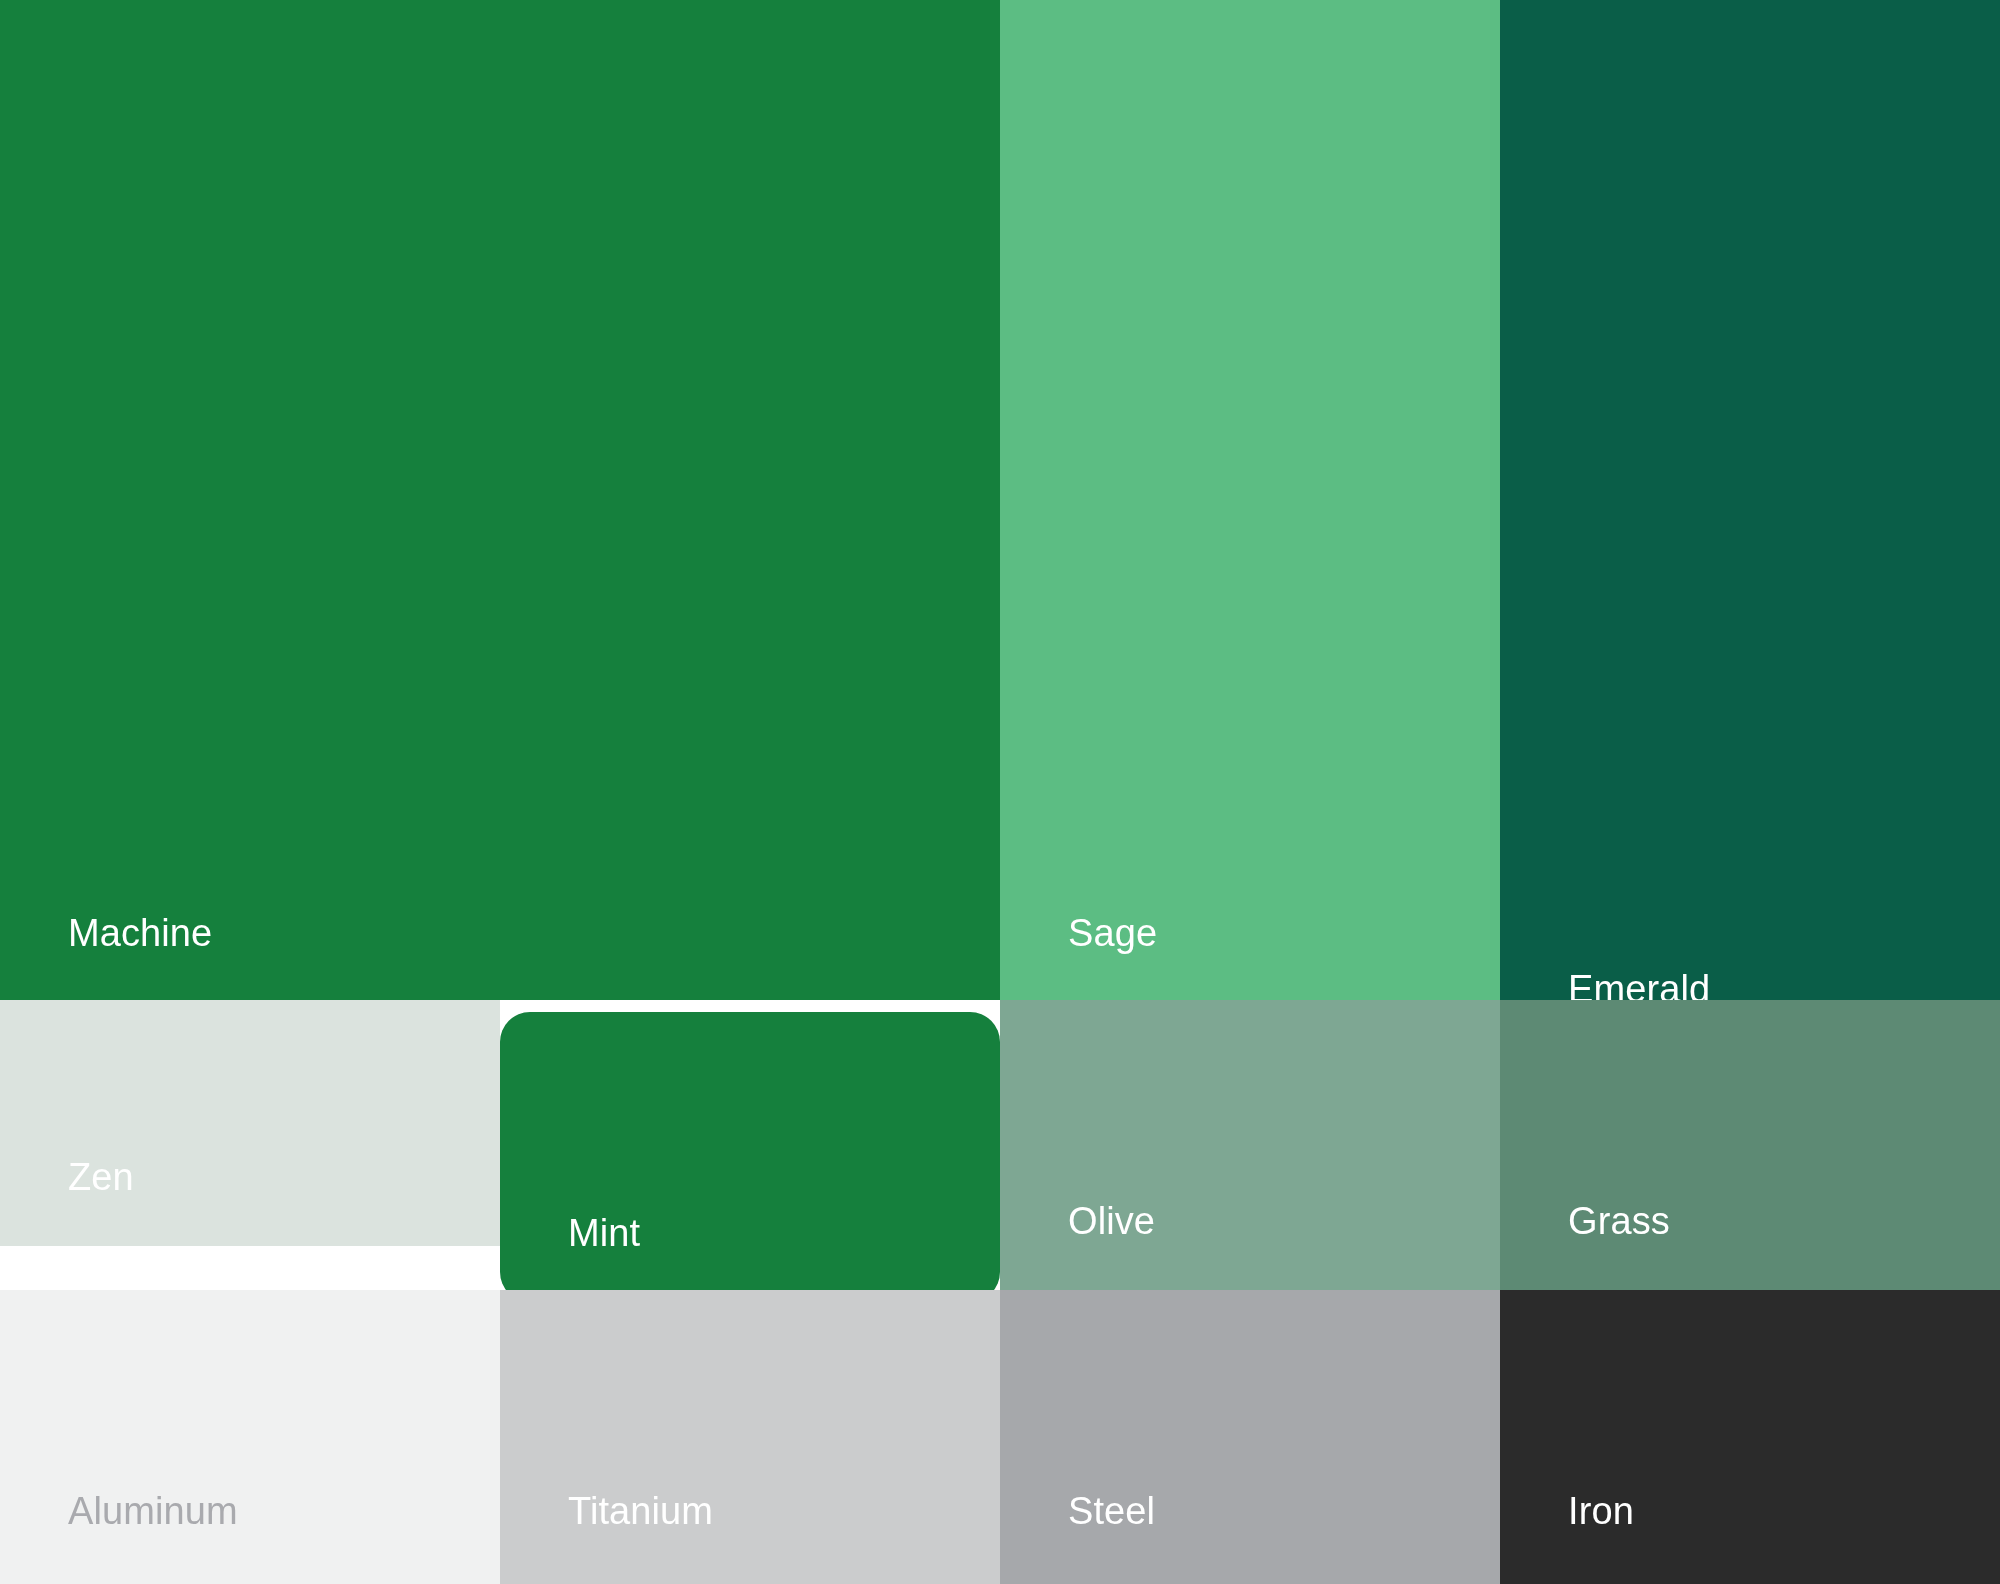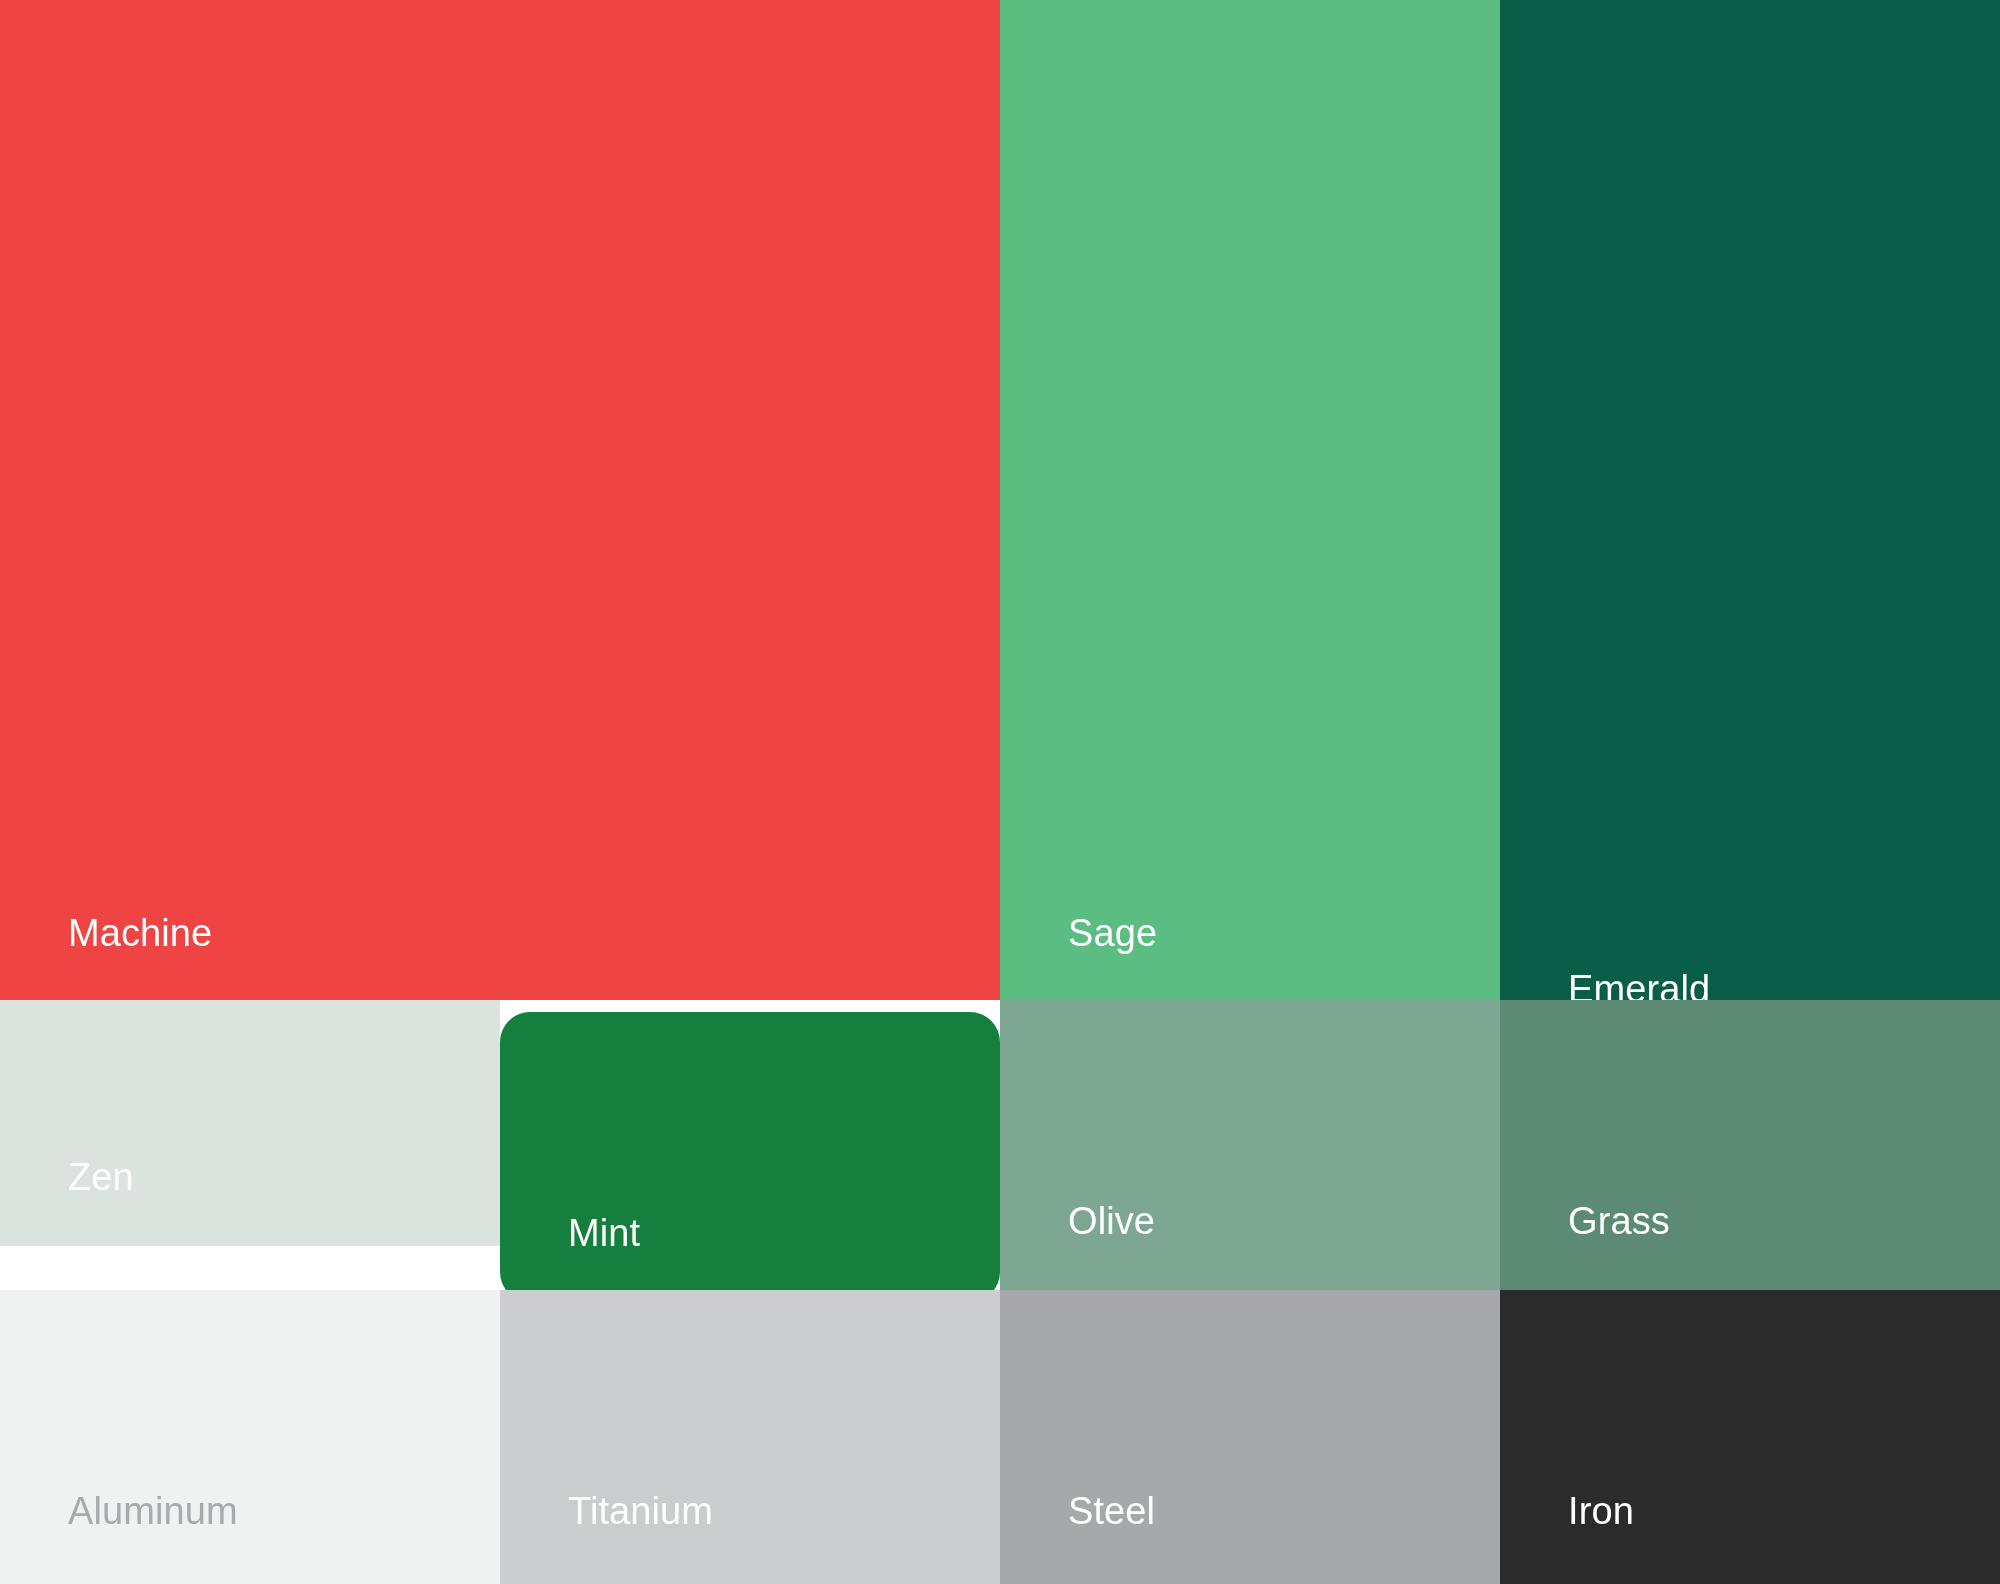--- a/index.html
+++ b/index.html
@@ -41,21 +41,21 @@
   .row-1 .swatch-label { bottom: 48px; }
   
   .row-2 .swatch-label { bottom: 50px; }
   
   .row-3 .swatch-label { bottom: 54px; }
 </style>
 </head>
 <body>
 
 <div id="palette" style="width: 2000px; height: 1584px; background: rgb(255, 255, 255);">
-    <div class="swatch row-1" title="Machine" style="left: 0px; top: 0px; width: 1000px; height: 1000px; background: #ef4444;">
+    <div class="swatch row-1" title="Machine" style="left: 0px; top: 0px; width: 1000px; height: 1000px; background: #15803d;">
       <span class="swatch-label" style="color: rgb(255, 255, 255);">Machine</span>
     </div>
     <div class="swatch row-1" title="Sage" style="left: 1000px; top: 0px; width: 500px; height: 1000px; background: rgb(92, 189, 131);">
       <span class="swatch-label" style="color: rgb(255, 255, 255);">Sage</span>
     </div>
     <div class="swatch row-1" title="Emerald" style="left: 1500px; top: 0px; width: 500px; height: 1056px; background: rgb(10, 94, 72);">
       <span class="swatch-label" style="color: rgb(255, 255, 255);">Emerald</span>
     </div>
     <div class="swatch row-2" title="Zen" style="left: 0px; top: 1000px; width: 500px; height: 246px; background: rgb(219, 227, 222);">
       <span class="swatch-label" style="color: rgb(255, 255, 255);">Zen</span>

